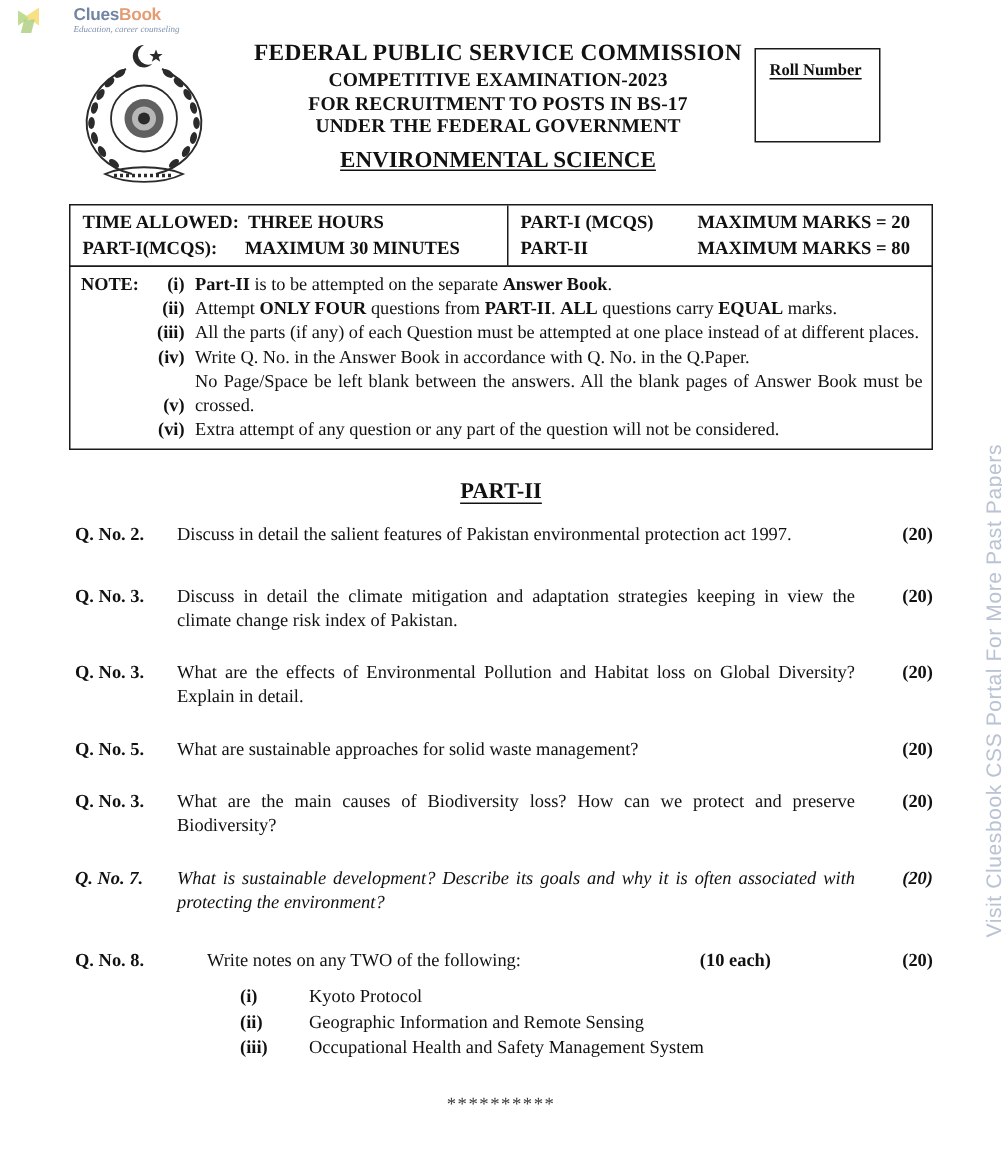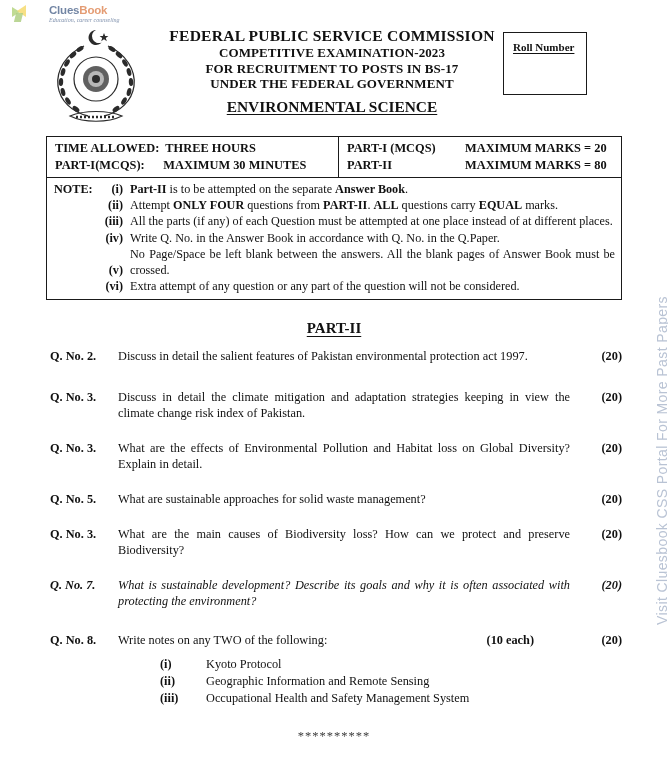--- a/index.html
+++ b/index.html
@@ -256,21 +256,21 @@
     flex: none;
     text-align: right;
     white-space: nowrap;
   }
   .q-each {
     font-weight: bold;
     white-space: nowrap;
     margin-left: auto;
     padding-right: 36px;
   }
-  .q8-head { display: flex; align-items: flex-start; }
+  .q8-head { display: flex; align-items: flex-start; gap: 20px; }
 
   .sub-list {
     margin-top: 7px;
     padding-left: 110px;
     font-size: 12.3px;
     line-height: 1.42;
   }
   .sub-row { display: flex; }
   .sub-num {
     font-weight: bold;

